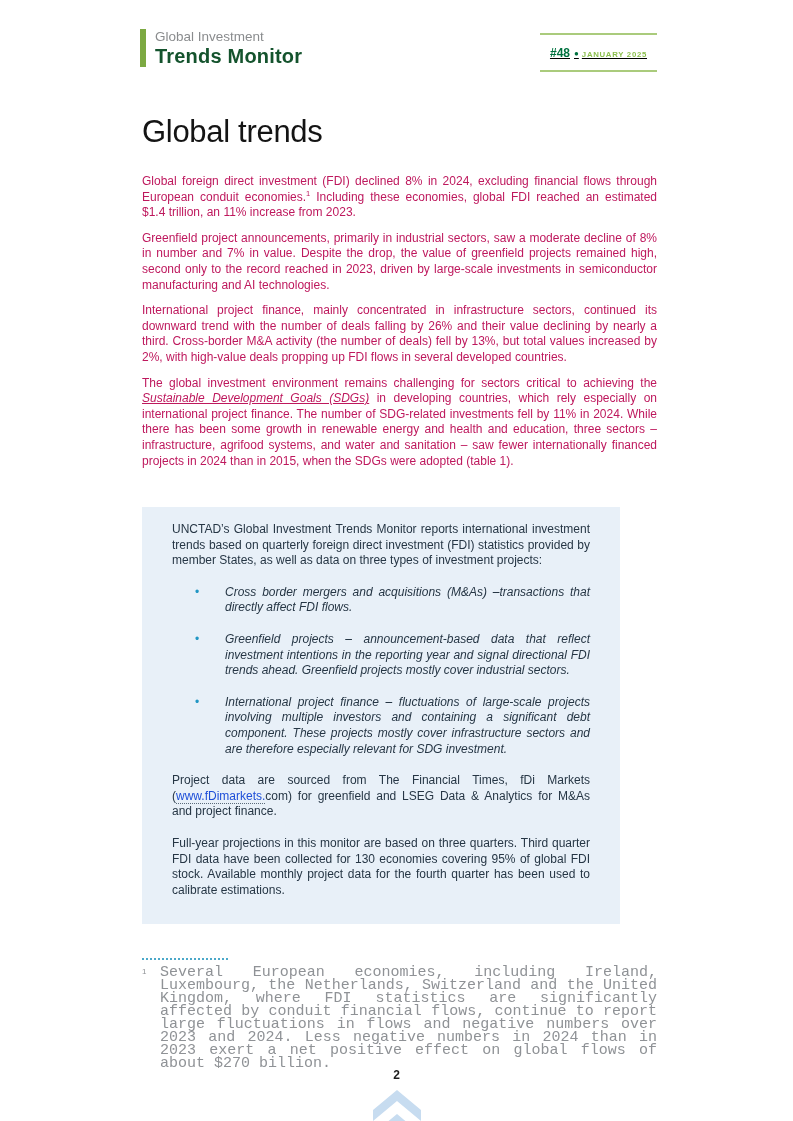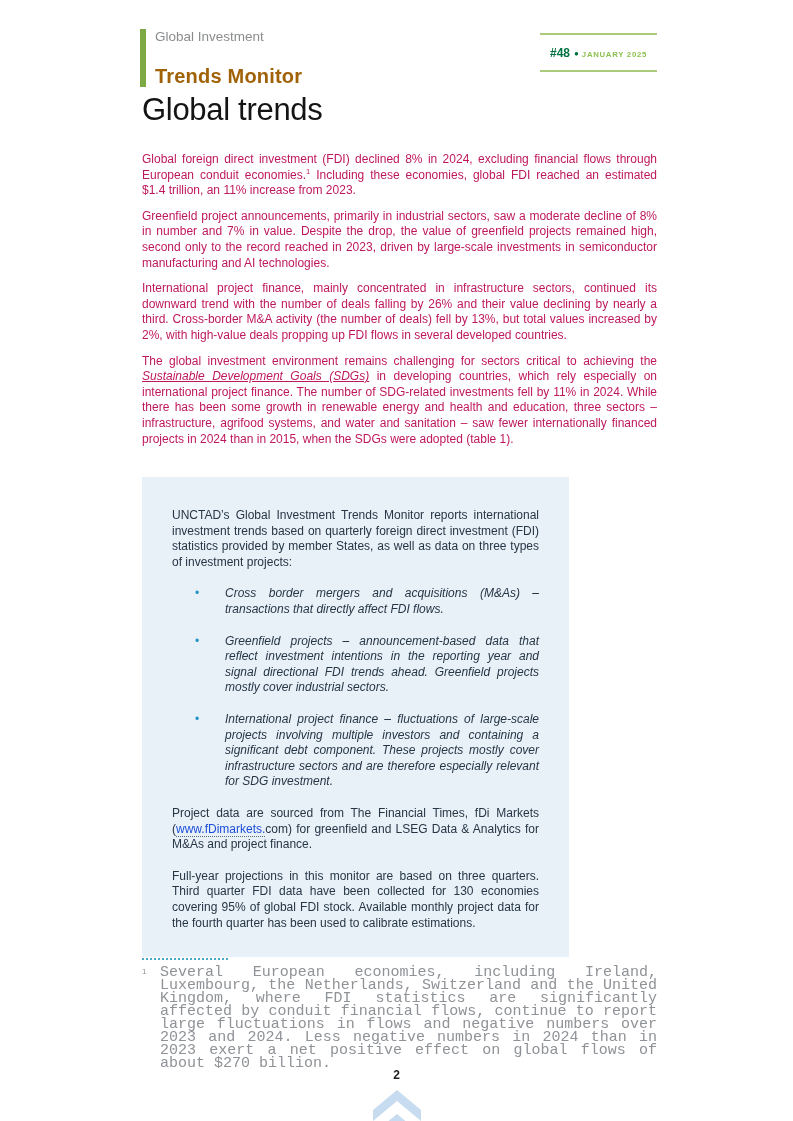--- a/index.html
+++ b/index.html
@@ -6,51 +6,52 @@
   .page {
     position:relative; width:793px; height:1121px; margin:0 auto;
     background:#ffffff; overflow:hidden;
     font-family:"Liberation Sans", sans-serif;
     -webkit-font-smoothing:antialiased;
   }
 
   
   .brand { position:absolute; top:29px; left:140px; display:flex; align-items:stretch; }
   .brand-bar { width:6px; background:#7ca942; margin-right:9px; }
-  .brand-text { display:flex; flex-direction:column; justify-content:center;gap:20px; }
+  .brand-text { display:flex; flex-direction:column; justify-content:center; }
   .brand-line1 { font-size:13.5px; color:#8a8c8e; line-height:16px; }
-  .brand-line2 { font-size:20px; font-weight:bold; color:#a16207; line-height:22px; letter-spacing:0.2px; }
+  .brand-line2 { font-size:20px; font-weight:bold; color:#14532d; line-height:22px; letter-spacing:0.2px; }
 
   .issue-badge {
     position:absolute; top:33px; left:540px; width:117px;
     border-top:2px solid #aacb7c; border-bottom:2px solid #aacb7c;
     text-align:center; padding:8px 0 9px; box-sizing:border-box;
     white-space:nowrap;
+    text-decoration:underline;
   }
   .issue-number { font-size:12px; font-weight:bold; color:#00713f; }
   .issue-dot { font-size:8px; color:#00713f; margin:0 3px 0 4px; vertical-align:1px; }
   .issue-date { font-size:7.8px; letter-spacing:0.7px; color:#8cbf4e; font-weight:bold; }
 
   
-  .main { position:absolute; top:93px; left:142px; width:515px; }
+  .main { position:absolute; top:115px; left:142px; width:515px; }
   .page-title {
     margin:0 0 25px; font-size:31px; font-weight:400; color:#141414;
     letter-spacing:-0.3px; line-height:34px;
   }
   p.body {
     margin:0 0 10px; font-size:12px; line-height:15.6px; color:#be185d;
     text-align:justify;
   }
   p.body sup { font-size:7.5px; line-height:0; }
   .it { font-style:italic;text-decoration:underline; }
 
   
   .info-box {
-    margin-top:30px; background:#e8f0f8; box-sizing:border-box; width:427px;
-    padding:31px 30px 26px; color:#263645;
+    margin-top:38px; background:#e8f0f8; box-sizing:border-box; width:478px;
+    padding:15px 30px 26px; color:#263645;
   }
   .info-box p {
     margin:0; font-size:12px; line-height:15.6px; text-align:justify; color:#263645;
   }
   .info-box p.spaced { margin-top:16px; }
   .bullet-list { list-style:none; margin:16px 0 0; padding:0; }
   .bullet-list li { display:flex; margin-bottom:16px; }
   .bullet-list li:last-child { margin-bottom:0; }
   .li-dot {
     flex:none; width:53px; padding-left:23px; box-sizing:border-box;

